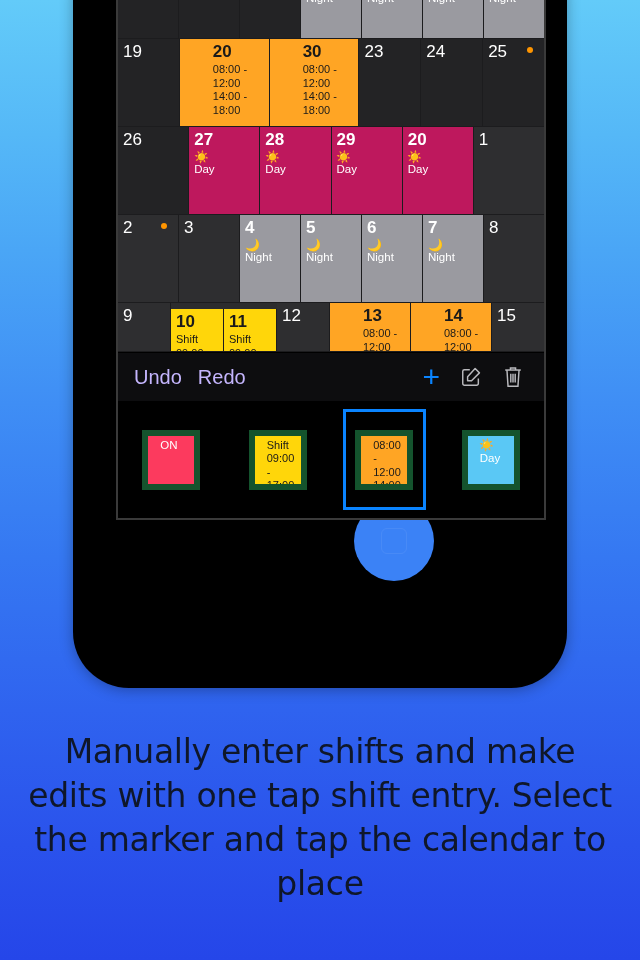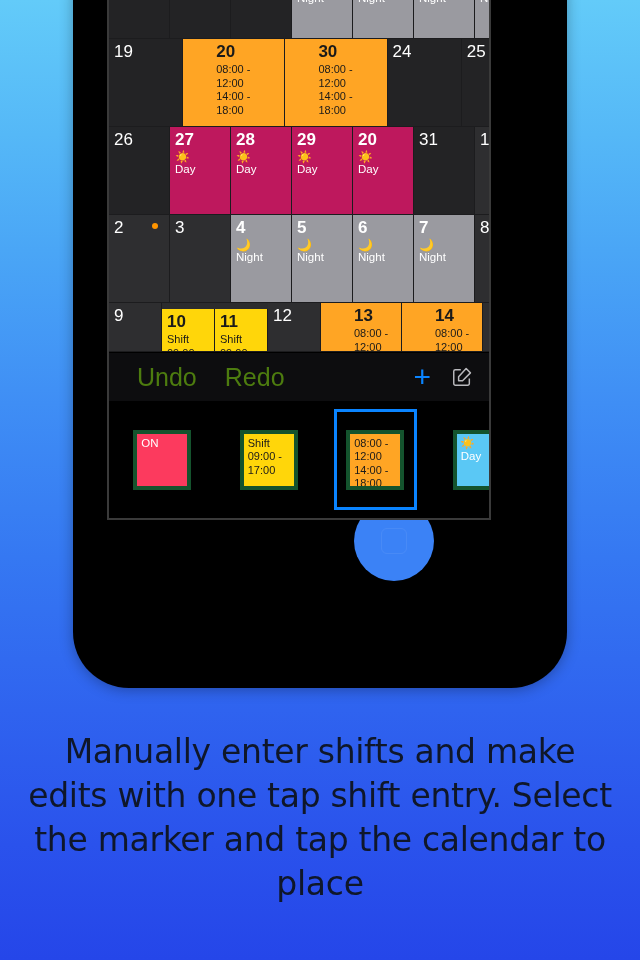--- a/index.html
+++ b/index.html
@@ -41,22 +41,22 @@
     position: absolute;
     left: 27px; top: 27px;
     width: 26px; height: 26px;
     border: 1.5px solid rgba(255,255,255,0.07);
     border-radius: 6px;
   }
 
   
   #screen {
     position: absolute;
-    left: 107px; top: 0px;
-    width: 384px; height: 520px;
+    left: 116px; top: 0px;
+    width: 430px; height: 520px;
     background: #000;
     border: 2px solid #3a3a3a;
     border-top: none;
     overflow: hidden;
   }
 
   
   #calendar {
     position: absolute;
     left: 0; top: 0;
@@ -137,23 +137,23 @@
   
   #toolbar {
     position: absolute;
     left: 0; top: 353px;
     width: 426px; height: 48px;
     background: #0d0d0f;
     display: flex;
     align-items: center;
   }
   .tb-text {
-    color: #4d7c0f;
-    font-size: 25px;
-    margin-left: 28px;
+    color: #c4b5fd;
+    font-size: 20px;
+    margin-left: 16px;
     cursor: pointer;
   }
   #tb-spacer { flex: 1; }
   .tb-icon {
     margin-right: 20px;
     color: #0a84ff;
     display: flex;
     align-items: center;
     justify-content: center;
     cursor: pointer;
@@ -180,22 +180,22 @@
   }
   .marker-slot.selected::before {
     content: "";
     position: absolute;
     left: 12px; top: 8px;
     right: 12px; bottom: 8px;
     border: 3px solid #0a84ff;
   }
   .marker-tile {
     width: 58px; height: 60px;
-    border: 4px solid #14532d;
-    padding: 3px 4px;
+    border: 6px solid #14532d;
+    padding: 3px 12px;
     position: relative;
     overflow: hidden;
   }
   .marker-tile.pink   { background: #fc3a5e; }
   .marker-tile.yellow { background: #ffd60a; }
   .marker-tile.orange { background: #ffa524; }
   .marker-tile.cyan   { background: #5ac8f5; }
   .mk-dark {
     font-size: 11px;
     line-height: 13.5px;
@@ -266,20 +266,23 @@
 18:00</div>
         </div>
         <div class="cal-cell marked orange">
           <div class="daynum">30</div>
           <div class="entry-text">08:00 -
 12:00
 14:00 -
 18:00</div>
         </div>
         <div class="cal-cell">
+          <div class="daynum">23</div>
+        </div>
+        <div class="cal-cell">
           <div class="daynum">24</div>
         </div>
         <div class="cal-cell">
           <div class="daynum">25</div>
           <span class="dot"></span>
         </div>
       </div>
       <div class="cal-row">
         <div class="cal-cell">
           <div class="daynum">26</div>
@@ -296,23 +299,20 @@
         </div>
         <div class="cal-cell marked cyan">
           <div class="daynum">29</div>
           <span class="entry-icon">☀️</span>
           <div class="entry-label">Day</div>
         </div>
         <div class="cal-cell marked cyan">
           <div class="daynum">20</div>
           <span class="entry-icon">☀️</span>
           <div class="entry-label">Day</div>
-        </div>
-        <div class="cal-cell">
-          <div class="daynum">31</div>
         </div>
         <div class="cal-cell alt">
           <div class="daynum">1</div>
         </div>
       </div>
       <div class="cal-row">
         <div class="cal-cell alt">
           <div class="daynum">2</div>
           <span class="dot"></span>
         </div>

